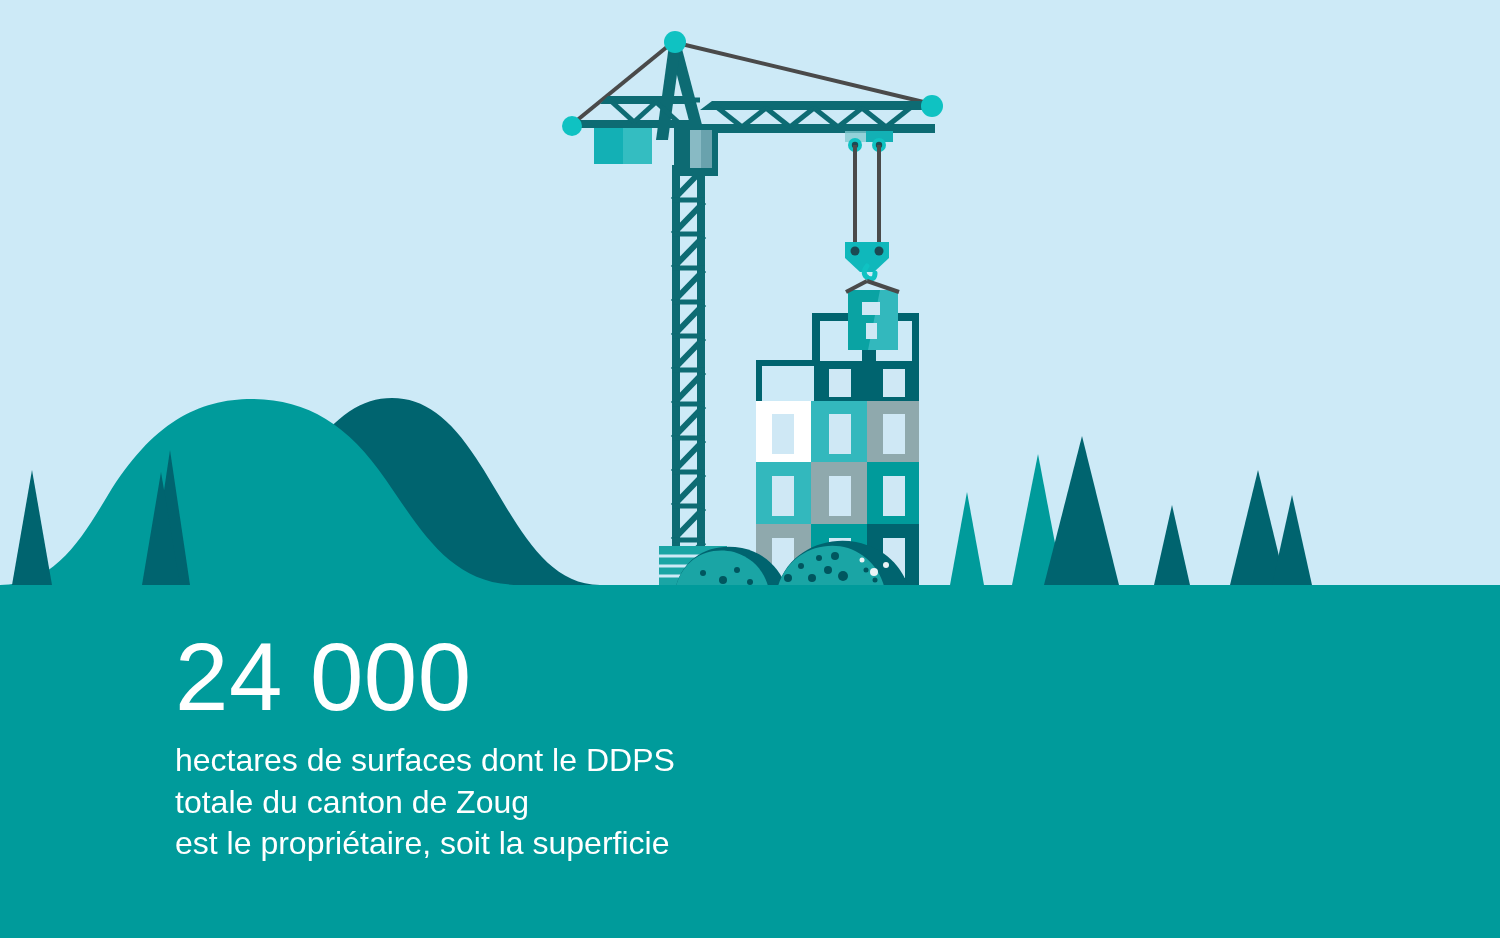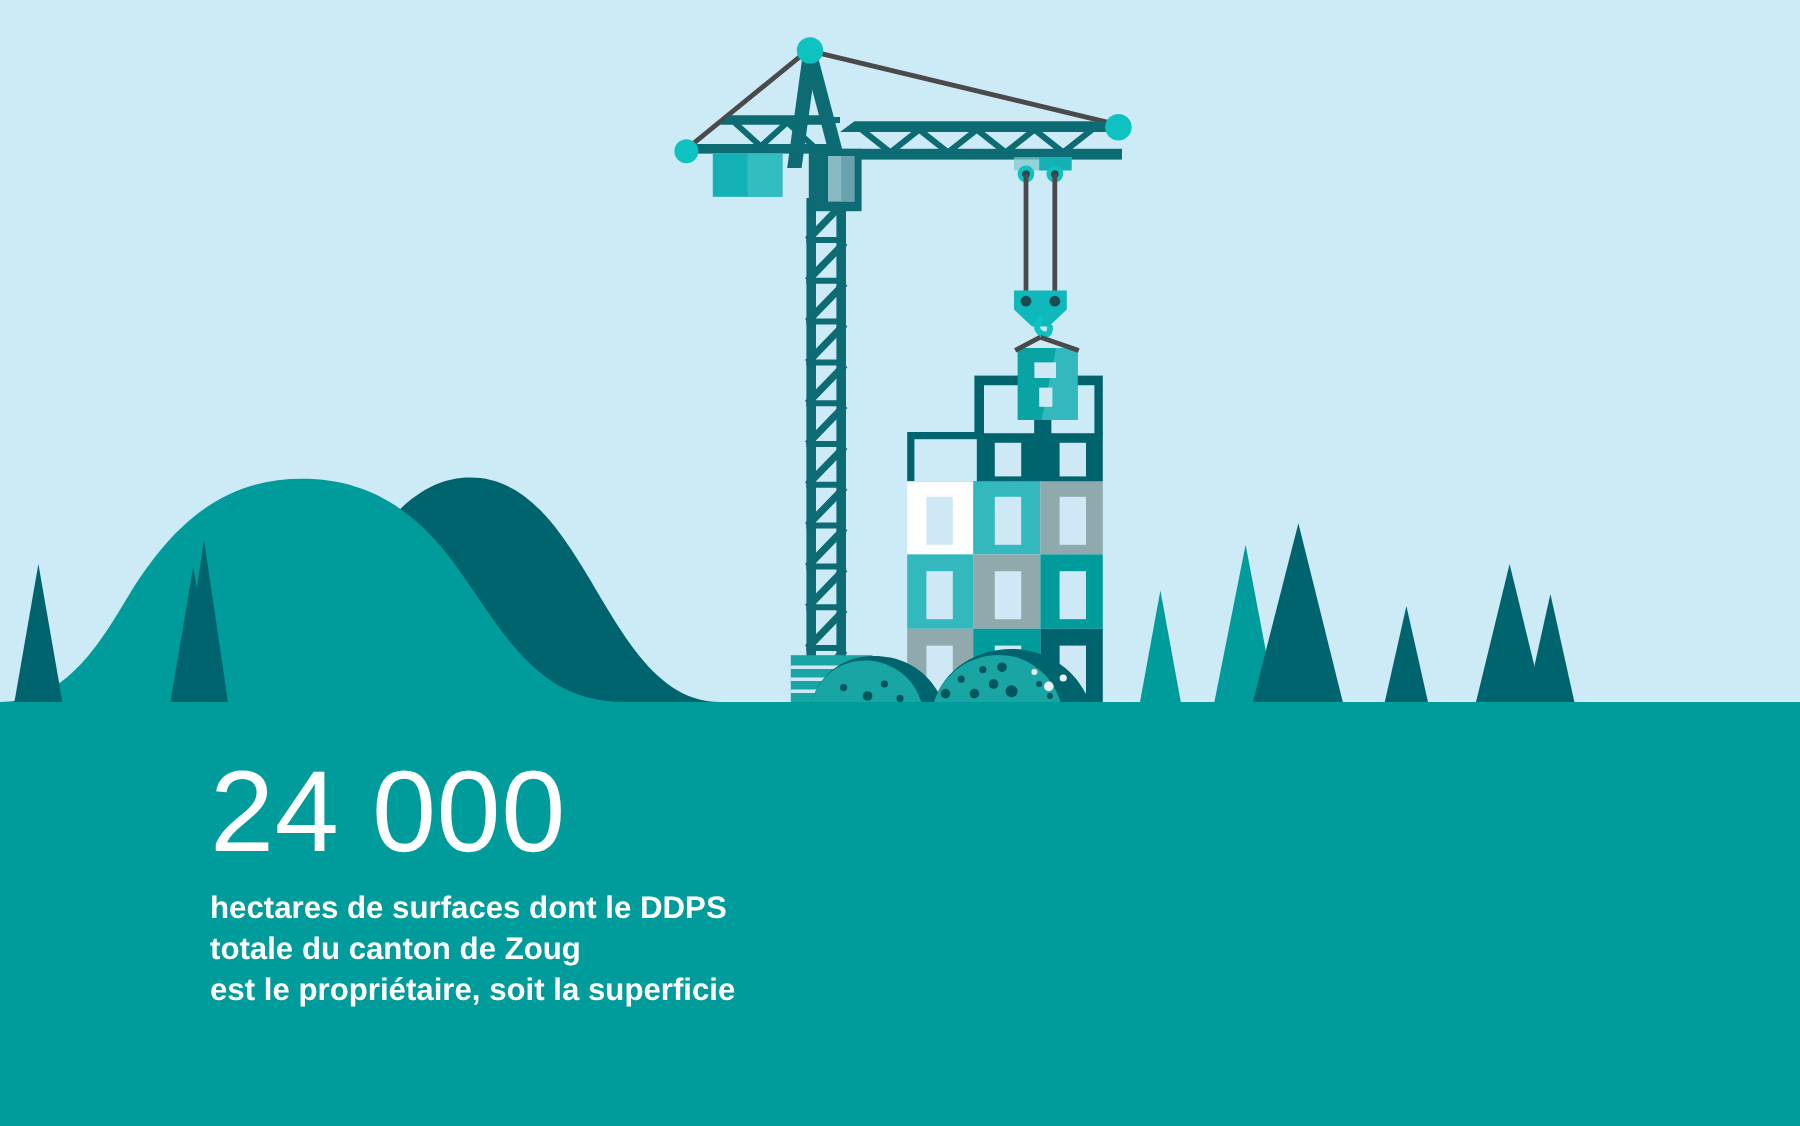--- a/index.html
+++ b/index.html
@@ -35,22 +35,22 @@
     font-size: 96px;
     font-weight: 300;
     line-height: 1.02;
     letter-spacing: 0.5px;
     color: #ffffff;
     margin: 0;
     white-space: pre;
   }
   .caption {
     font-family: "Liberation Sans", sans-serif;
-    font-size: 26px;
-    font-weight: 700;
+    font-size: 32px;
+    font-weight: 400;
     line-height: 1.30;
     color: #ffffff;
     margin: 14px 0 0 0;
   }
   .caption .cap-line { display: block; white-space: pre; }
 </style>
 </head>
 <body>
 
 <div id="stage">

